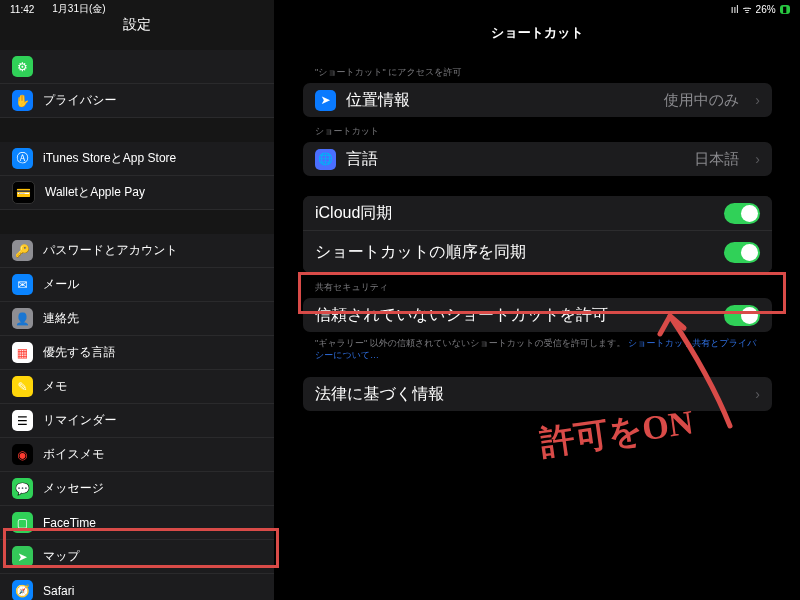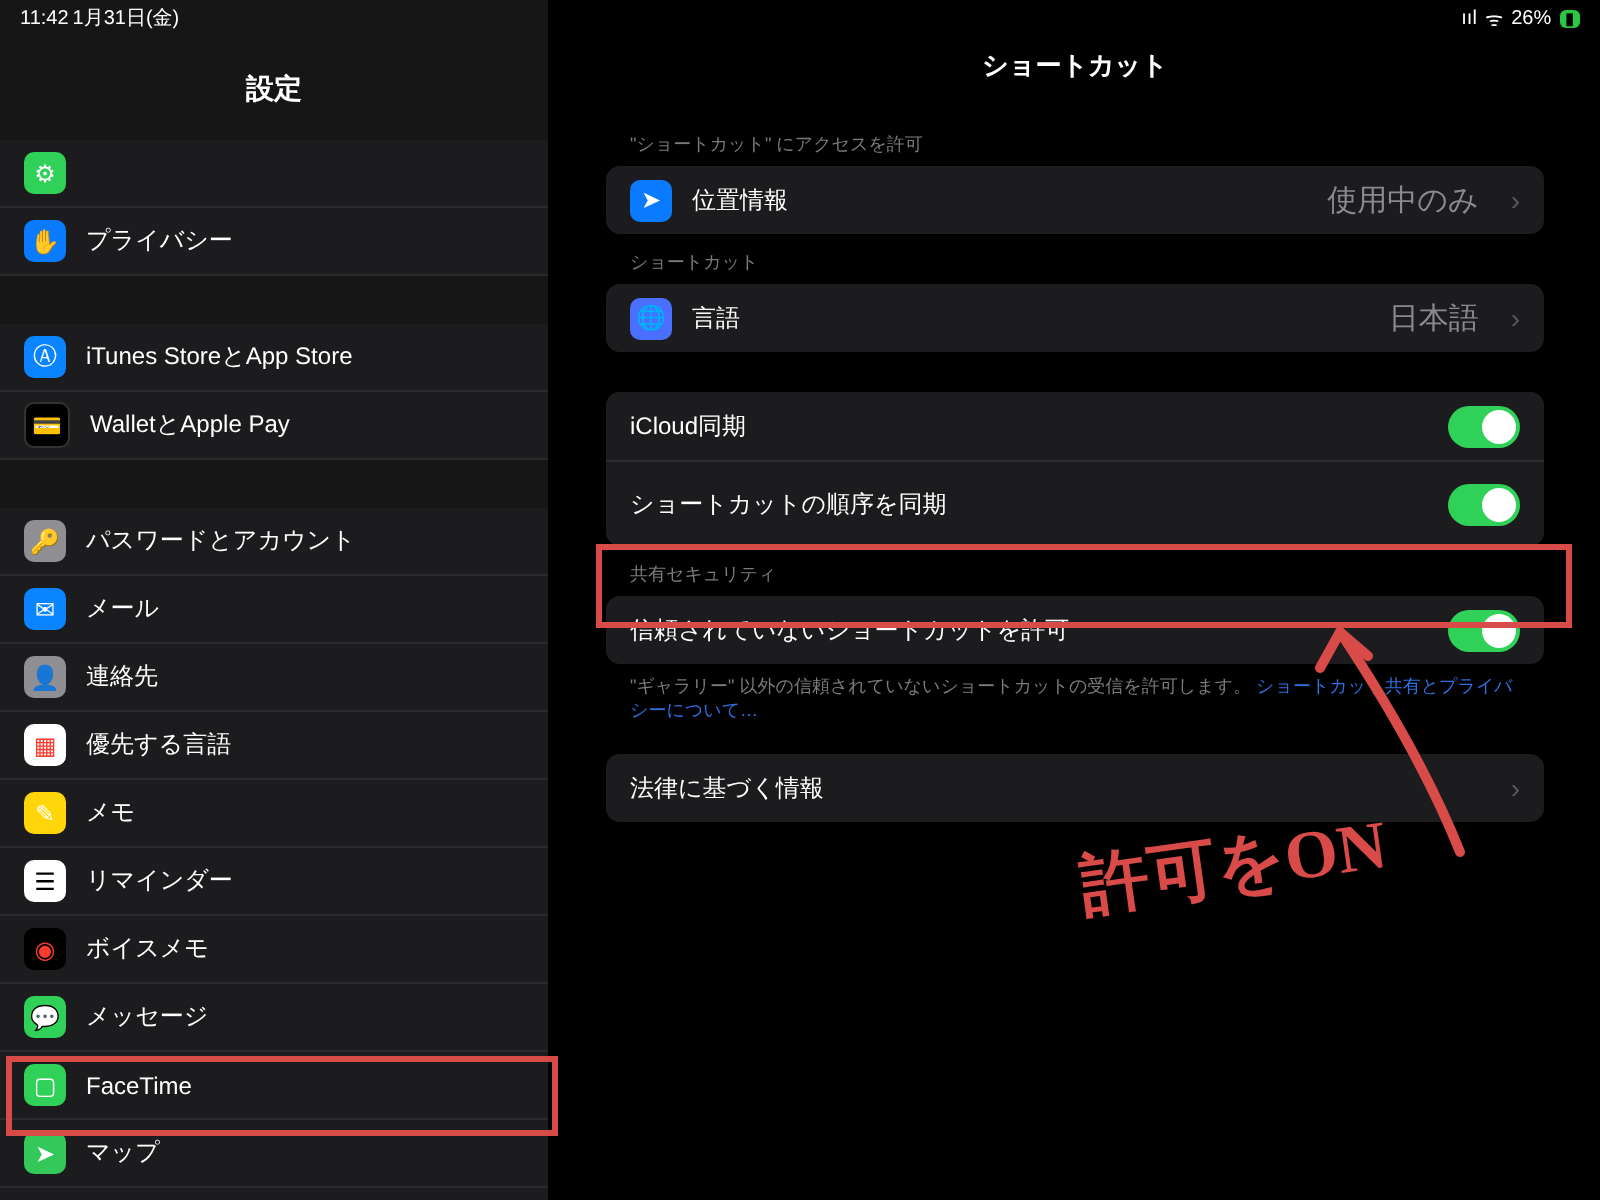--- a/index.html
+++ b/index.html
@@ -1,40 +1,40 @@
 <!DOCTYPE html>
 <html><head>
 <meta charset="utf-8">
 <style>
   html,body{margin:0;padding:0;width:800px;height:600px;background:#000;font-family:-apple-system,"Helvetica Neue",Arial,sans-serif;color:#fff;overflow:hidden;font-size:11px}
   .root{display:flex;width:800px;height:600px;position:relative}
   
   .statusbar{position:absolute;top:0;left:0;right:0;height:18px;display:flex;align-items:center;padding:0 10px;font-size:10px;color:#fff;z-index:5}
-  .statusbar .left{display:flex;gap:2px;align-items:center}
+  .statusbar .left{display:flex;gap:18px;align-items:center}
   .statusbar .right{margin-left:auto;display:flex;gap:4px;align-items:center}
   .battpill{background:#28c840;color:#000;border-radius:3px;padding:0 3px;font-size:8px;font-weight:600}
   
   .sidebar{width:274px;height:100%;background:#161616;display:flex;flex-direction:column;border-right:1px solid #000}
-  .sidebar-title{font-size:14px;font-weight:700;text-align:center;padding-top:36px;padding-bottom:8px}
+  .sidebar-title{font-size:14px;font-weight:400;text-align:center;padding-top:16px;padding-bottom:8px}
   .list{display:flex;flex-direction:column}
   .group-gap{height:22px}
   .row{display:flex;align-items:center;height:33px;padding:0 12px;gap:10px;background:#1c1c1e;border-bottom:1px solid #2a2a2c;color:#fff}
   .row .lbl{font-size:12px}
   .appicon{width:21px;height:21px;border-radius:5px;display:flex;align-items:center;justify-content:center;font-size:12px;flex-shrink:0}
   
   .detail{flex:1;height:100%;background:#000;display:flex;flex-direction:column;padding:0 28px;overflow:hidden}
   .detail-title{font-size:13px;font-weight:600;text-align:center;padding-top:24px;padding-bottom:18px}
   .sect-cap{font-size:9px;color:#7b7b7f;padding:6px 12px 4px;text-transform:none}
   .sect-foot{font-size:9px;color:#7b7b7f;padding:4px 12px 10px;line-height:1.3}
   .sect-foot a{color:#2f6fe0;text-decoration:none}
   .cell{display:flex;align-items:center;height:34px;padding:0 12px;gap:10px;background:#1c1c1e;border-radius:7px;margin-bottom:2px}
   .cellgroup{background:#1c1c1e;border-radius:7px;overflow:hidden;margin-bottom:2px}
   .cellgroup .cell{border-radius:0;margin-bottom:4px;border-bottom:1px solid #2c2c2e}
   .cellgroup .cell:last-child{border-bottom:none}
-  .cell .clbl{font-size:12px}
+  .cell .clbl{font-size:16px}
   .cell .spacer{flex:1}
   .cell .cval{font-size:15px;color:#8a8a8e}
   .chev{color:#5a5a5e;font-size:14px;margin-left:6px}
   .cicon{width:21px;height:21px;border-radius:5px;display:flex;align-items:center;justify-content:center;font-size:12px;flex-shrink:0}
   
   .toggle{width:36px;height:21px;border-radius:11px;background:#30d158;position:relative;flex-shrink:0}
   .toggle .knob{width:17px;height:17px;border-radius:50%;background:#fff;position:absolute;top:2px;right:2px}
   
   .anno-box{position:absolute;border:3px solid #d94b48;pointer-events:none;z-index:10}
   .anno-arrow{position:absolute;z-index:10;pointer-events:none}

